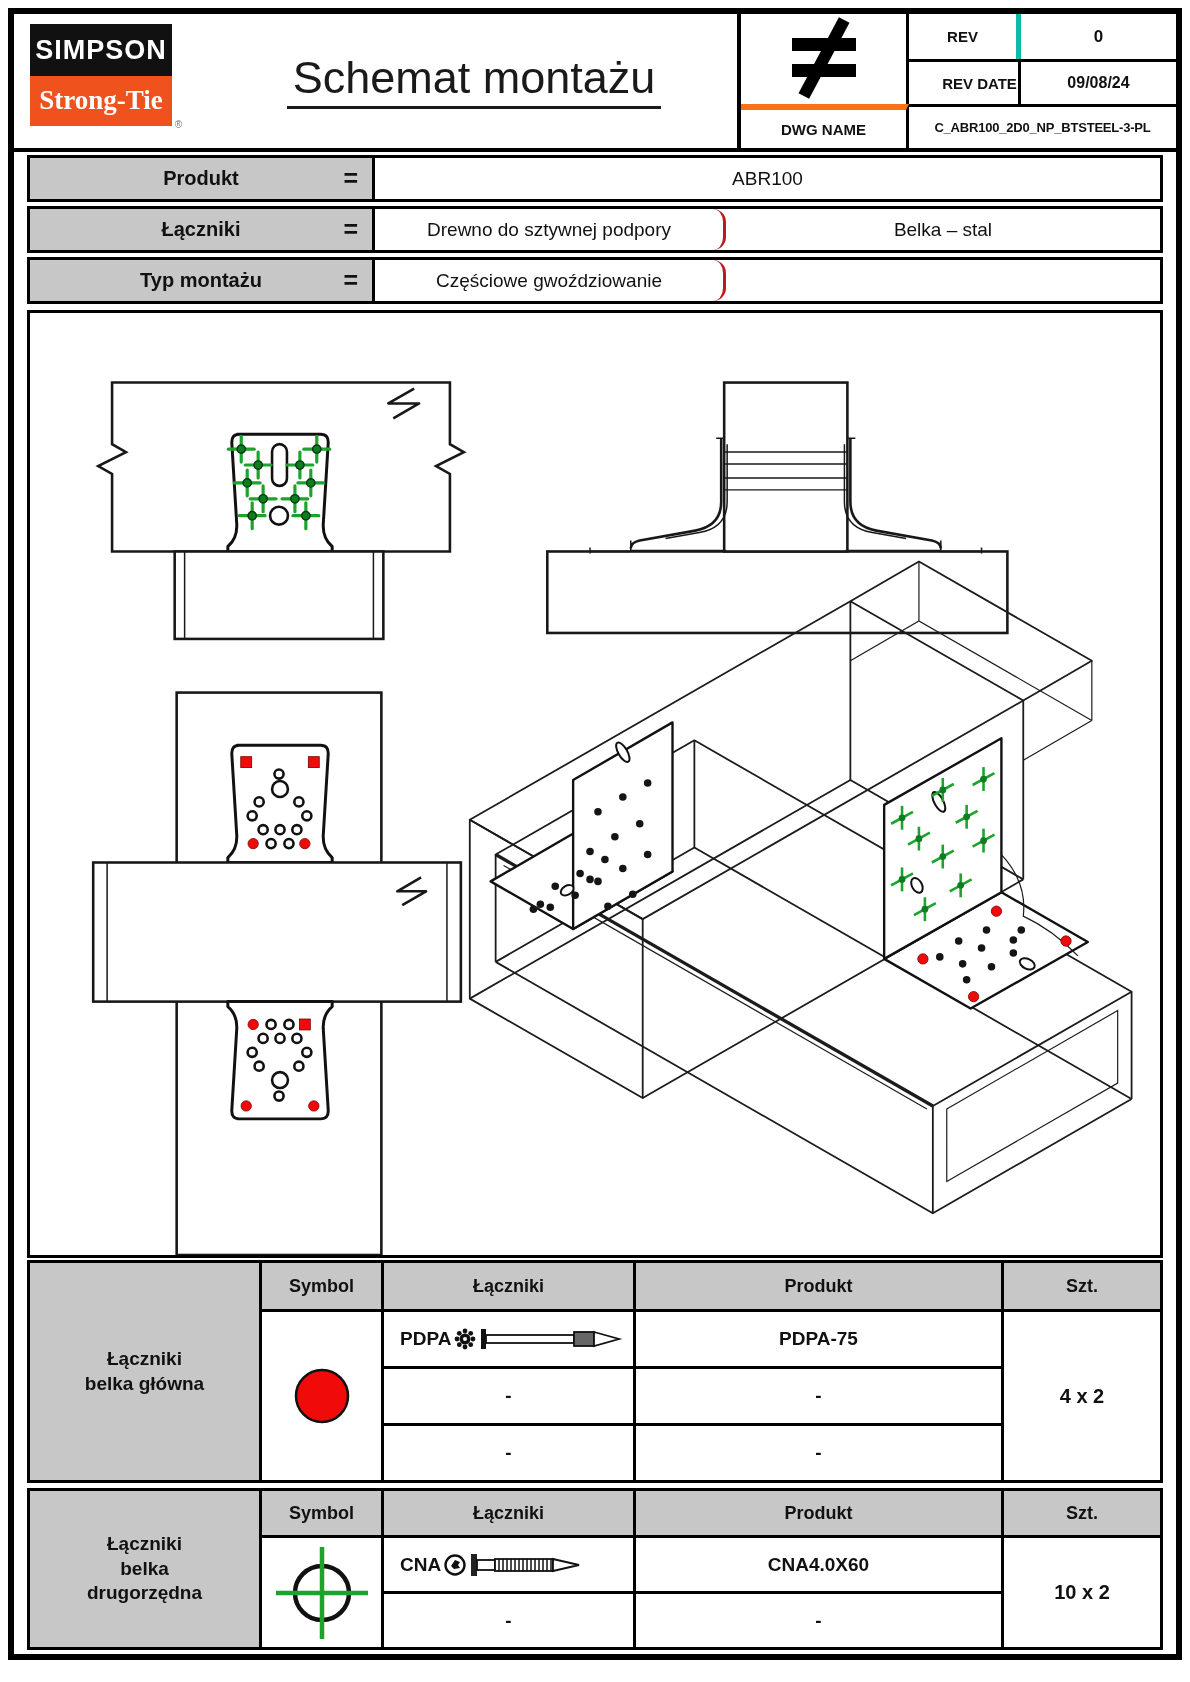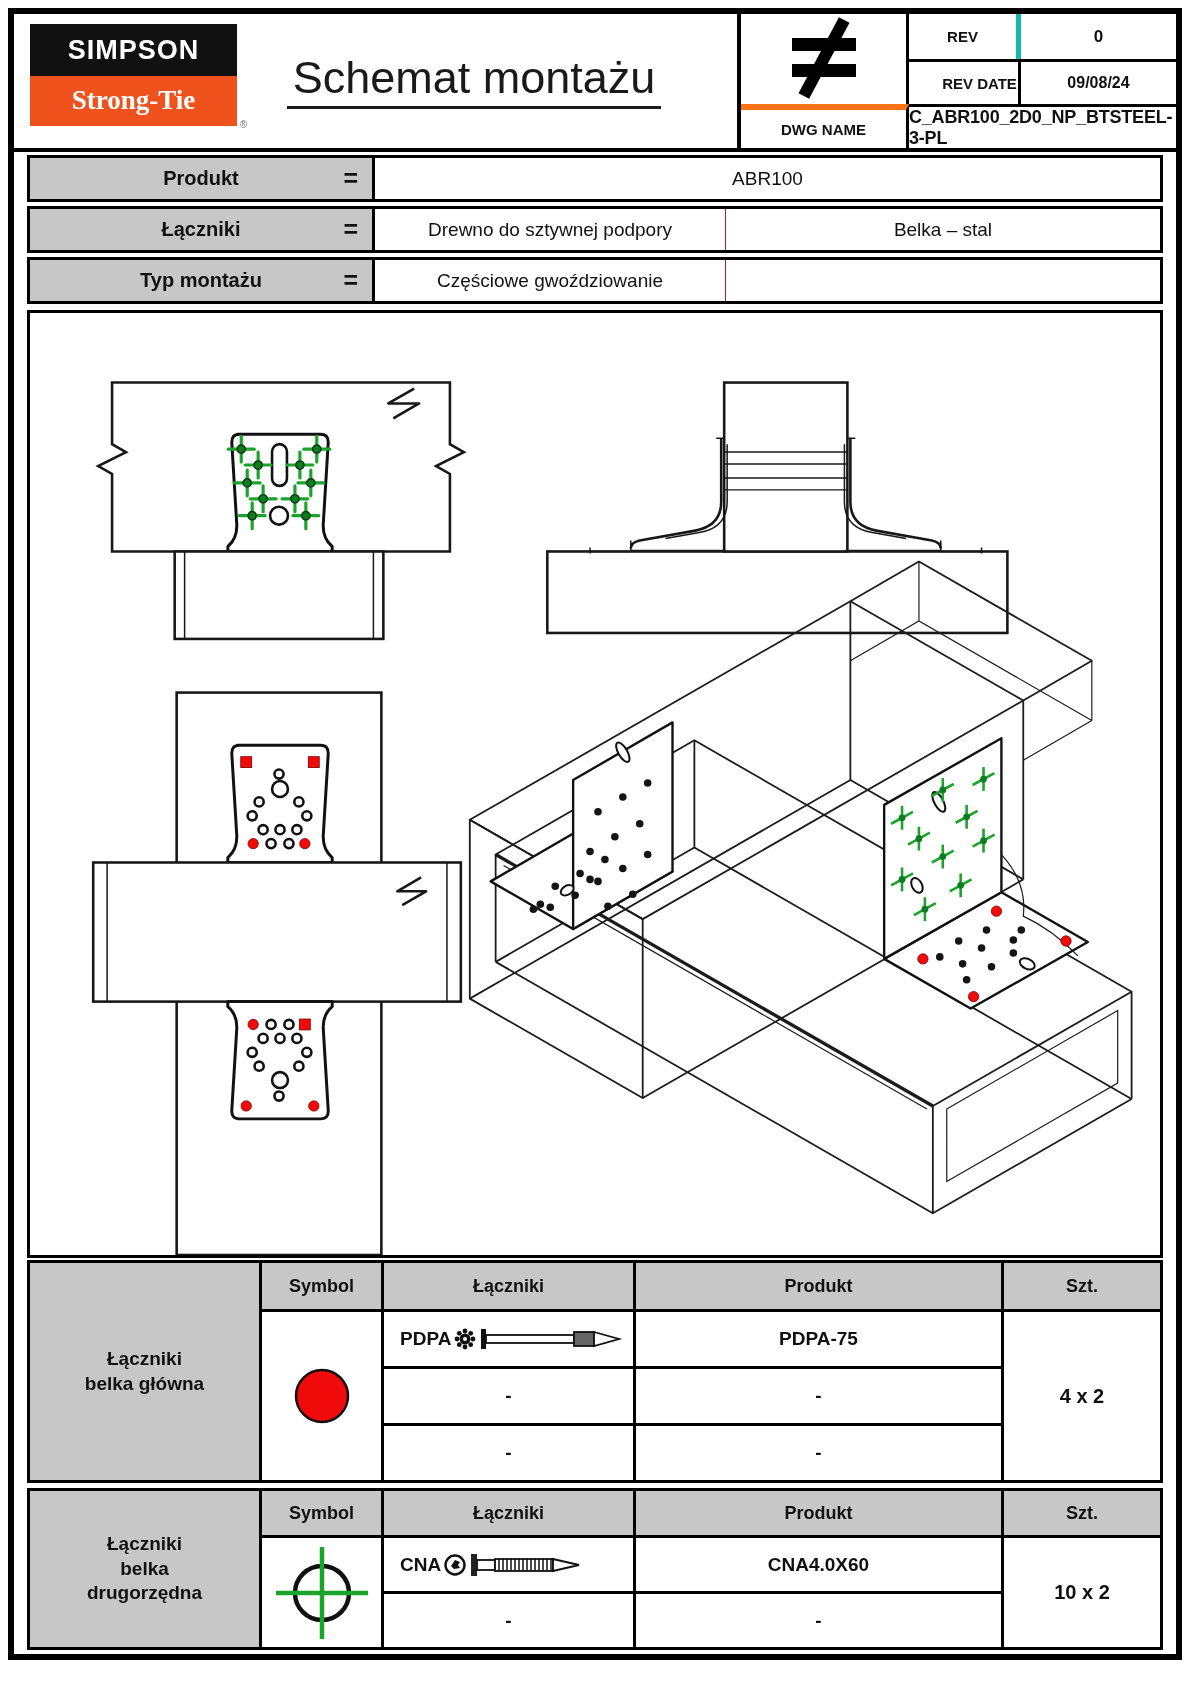--- a/index.html
+++ b/index.html
@@ -1,55 +1,55 @@
 <!DOCTYPE html>
 <html style="--brand-orange: #F0521E; --marker-green: #1CA32C; --marker-red: #F00A0A; --header-gray: #C7C7C7;"><head>
 <meta charset="utf-8">
 <style>
   html,body{margin:0;padding:0;width:1190px;height:1682px;background:#fff;
     font-family:"Liberation Sans", sans-serif;color:#111;}
   .frame{position:absolute;left:8px;top:8px;width:1174px;height:1652px;
     border:6px solid #000;box-sizing:border-box;background:#fff;}
   
   .header{position:absolute;left:0;top:0;width:100%;height:134px;border-bottom:4px solid #000;}
-  .logo{position:absolute;left:16px;top:10px;width:207px;}
+  .logo{position:absolute;left:16px;top:10px;width:142px;}
   .logo .black{background:#111;color:#fff;font-weight:800;font-size:27px;
     letter-spacing:1px;text-align:center;padding:11px 0 10px;}
   .logo .orange{background:var(--brand-orange);color:#fff;font-weight:700;font-size:27px;
     text-align:center;padding:9px 0 10px;font-family:"Liberation Serif", serif;}
   .logo .reg{position:absolute;right:-10px;bottom:-4px;font-size:10px;color:#777;}
   .title{position:absolute;left:225px;top:38px;width:470px;text-align:center;}
   .title span{font-size:45px;font-weight:400;color:#1a1a1a;border-bottom:3px solid #1a1a1a;
     padding:0 6px 3px;}
   .revblock{position:absolute;left:723px;top:0;right:0;bottom:0;border-left:4px solid #000;
     display:grid;grid-template-columns:168px 112px 1fr;grid-template-rows:45px 45px 1fr;}
   .rc{display:flex;align-items:center;justify-content:center;font-size:15px;font-weight:600;}
   .cell-stamp{grid-column:1;grid-row:1 / span 2;border-right:3px solid #000;position:relative;}
   .cell-dwgl{grid-column:1;grid-row:3;border-right:3px solid #000;border-top:6px solid #f97316;}
   .cell-revl{grid-column:2;grid-row:1;border-right:5px solid #14b8a6;}
   .cell-revv{grid-column:3;grid-row:1;font-size:17px;}
   .cell-rdl{grid-column:2;grid-row:2;border-top:3px solid #000;border-right:3px solid #000;padding-left:32px;}
   .cell-rdv{grid-column:3;grid-row:2;border-top:3px solid #000;font-size:16px;}
   .cell-dwgv{grid-column:2 / span 2;grid-row:3;border-top:3px solid #000;
-    font-size:18px;font-weight:700;letter-spacing:-0.2px;}
+    font-size:13px;font-weight:700;letter-spacing:-0.2px;}
   
   .neq{position:absolute;left:50%;top:50%;width:70px;height:64px;transform:translate(-50%,-50%);}
   .neq .bar{position:absolute;left:3px;width:64px;height:13px;background:#000;}
   .neq .b1{top:11px;} .neq .b2{top:37px;}
   .neq .diag{position:absolute;left:29px;top:-12px;width:12px;height:86px;background:#000;
     transform:rotate(28deg);}
   
   .prodrow{position:absolute;left:13px;width:1136px;height:47px;border:3px solid #000;
     box-sizing:border-box;display:flex;background:#fff;}
   .plabel{width:345px;background:var(--header-gray);border-right:3px solid #000;
     display:flex;align-items:center;justify-content:center;position:relative;
     font-weight:700;font-size:20px;box-sizing:border-box;}
   .plabel .eq{position:absolute;right:14px;font-weight:900;font-size:25px;}
   .pval{flex:1;display:flex;align-items:center;justify-content:center;font-size:19px;}
-  .pval.split-l{flex:0 0 351px;border-right:1px solid #b91c1c;box-sizing:border-box;}
+  .pval.split-l{flex:0 0 351px;border-right:3px solid #b91c1c;box-sizing:border-box;border-radius:13px;}
   .gapnum{margin-left:30px;}
   
   .drawbox{position:absolute;left:13px;top:296px;width:1136px;height:948px;
     border:3px solid #000;box-sizing:border-box;background:#fff;}
   
   .lnF{fill:#fff;stroke:#181818;stroke-width:2.6;}
   .ln{fill:none;stroke:#181818;stroke-width:2.6;stroke-linejoin:round;}
   .ln2{fill:none;stroke:#181818;stroke-width:1.5;}
   .plate{fill:#fff;stroke:#111;stroke-width:3;stroke-linejoin:round;}
   .plate2{fill:#fff;stroke:#111;stroke-width:2.4;stroke-linejoin:round;}

